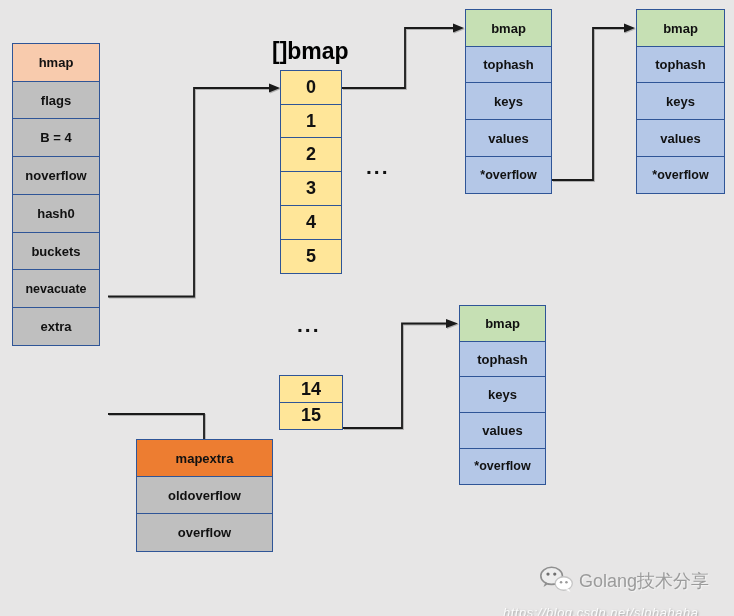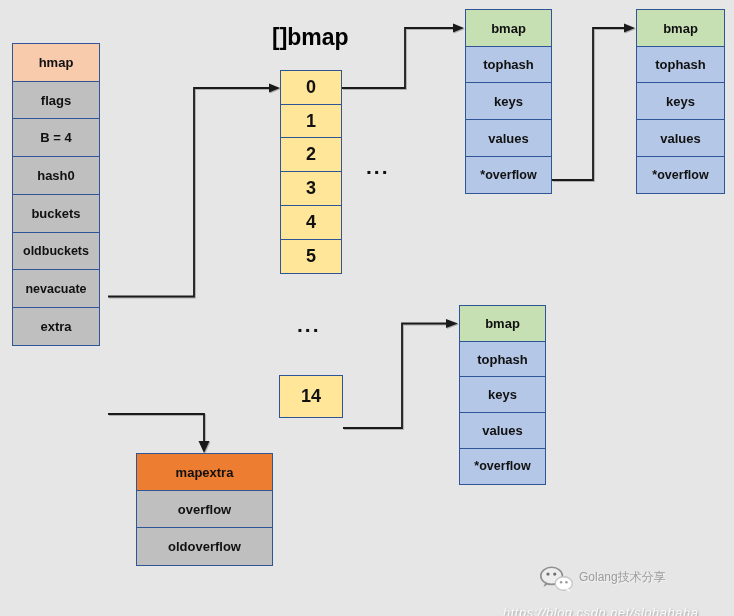--- a/index.html
+++ b/index.html
@@ -31,54 +31,54 @@
     font-weight:bold;font-size:13px;
     background:var(--field-fill);
     white-space:nowrap;
   }
   .cell:first-child{margin-top:0;}
   .cell.small{font-size:12.5px;}
   .hmap-struct{left:12px;top:43px;width:88px;}
   .hmap-struct .cell{height:39px;}
   .hmap-struct .cell.header{background:var(--hmap-header-fill);}
   .array-title{
-    position:absolute;left:272px;top:24px;
+    position:absolute;left:272px;top:38px;
     font-size:23px;font-weight:bold;color:#000;
   }
   .bucket-array{left:280px;top:70px;width:62px;}
   .bucket-array .cell{height:35px;background:var(--bucket-fill);font-size:18px;}
   .tail-array{left:279px;top:375px;width:64px;}
-  .tail-array .cell{height:43px;background:var(--bucket-fill);font-size:18px;}
+  .tail-array .cell{height:28px;background:var(--bucket-fill);font-size:18px;}
   .dots{
     position:absolute;font-weight:bold;font-size:21px;color:#111;
     letter-spacing:2px;
   }
   .dots-top{left:366px;top:155px;}
   .dots-bottom{left:297px;top:313px;}
   .bmap-struct .cell{height:38px;background:var(--bmap-field-fill);}
   .bmap-struct .cell.header{background:var(--bmap-header-fill);}
   .bmap-1{left:465px;top:9px;width:87px;}
   .bmap-2{left:636px;top:9px;width:89px;}
   .bmap-3{left:459px;top:305px;width:87px;}
   .bmap-3 .cell{height:37px;}
-  .mapextra-struct{left:136px;top:453px;width:137px;}
+  .mapextra-struct{left:136px;top:439px;width:137px;}
   .mapextra-struct .cell{height:38.5px;}
   .mapextra-struct .cell.header{background:var(--mapextra-header-fill);}
   .connectors{
     position:absolute;left:0;top:0;width:734px;height:616px;
     pointer-events:none;
     filter:drop-shadow(1.5px 1.5px 0 rgba(130,130,130,0.55));
   }
   .connectors path{stroke:var(--line);stroke-width:1.8;fill:none;}
   .connectors polygon{fill:var(--line);}
   .watermark{position:absolute;left:0;top:0;width:734px;height:616px;pointer-events:none;}
   .wm-icon{position:absolute;left:539px;top:565px;width:36px;height:28px;}
   .wm-brand{
     position:absolute;left:579px;top:569px;
-    font-size:12px;color:#9b9b9b;
+    font-size:18px;color:#9b9b9b;
     text-shadow:1px 1px 1px #f4f4f4;
     white-space:nowrap;
   }
   .wm-url{
     position:absolute;left:503px;top:605px;
     font-size:13px;color:rgba(255,255,255,0.92);
     text-shadow:1px 1px 2px rgba(150,150,150,0.85);
     white-space:nowrap;letter-spacing:0.5px;font-style:italic;
   }
 </style>
@@ -107,43 +107,44 @@
     <g>
       <path d="M108 414 H204 V441"></path>
       <polygon points="198.5,441 209.5,441 204,453"></polygon>
     </g>
   </svg>
 
   <div class="struct hmap-struct">
     <div class="cell header">hmap</div>
     <div class="cell">flags</div>
     <div class="cell">B = 4</div>
+    <div class="cell">noverflow</div>
     <div class="cell">hash0</div>
     <div class="cell">buckets</div>
-    <div class="cell small">oldbuckets</div>
     <div class="cell small">nevacuate</div>
     <div class="cell">extra</div>
   </div>
 
   <div class="array-title">[]bmap</div>
 
   <div class="struct bucket-array">
     <div class="cell">0</div>
     <div class="cell">1</div>
     <div class="cell">2</div>
     <div class="cell">3</div>
     <div class="cell">4</div>
     <div class="cell">5</div>
   </div>
 
   <div class="dots dots-top">...</div>
   <div class="dots dots-bottom">...</div>
 
   <div class="struct tail-array">
     <div class="cell">14</div>
+    <div class="cell">15</div>
   </div>
 
   <div class="struct bmap-struct bmap-1">
     <div class="cell header">bmap</div>
     <div class="cell">tophash</div>
     <div class="cell">keys</div>
     <div class="cell">values</div>
     <div class="cell small">*overflow</div>
   </div>
 
@@ -158,22 +159,22 @@
   <div class="struct bmap-struct bmap-3">
     <div class="cell header">bmap</div>
     <div class="cell">tophash</div>
     <div class="cell">keys</div>
     <div class="cell">values</div>
     <div class="cell small">*overflow</div>
   </div>
 
   <div class="struct mapextra-struct">
     <div class="cell header">mapextra</div>
+    <div class="cell">oldoverflow</div>
     <div class="cell">overflow</div>
-    <div class="cell">oldoverflow</div>
   </div>
 
   <div class="watermark">
     <svg class="wm-icon" viewBox="0 0 40 30">
       <ellipse cx="14" cy="11.5" rx="12" ry="9.5" fill="#ededed" stroke="#8f8f8f" stroke-width="1.8"></ellipse>
       <path d="M7 19 L5 24 L11 20 Z" fill="#8f8f8f"></path>
       <circle cx="10" cy="9.5" r="1.8" fill="#6f6f6f"></circle>
       <circle cx="17.5" cy="9.5" r="1.8" fill="#6f6f6f"></circle>
       <ellipse cx="27.5" cy="20" rx="9.5" ry="7.5" fill="#ffffff" stroke="#c4c4c4" stroke-width="1.4"></ellipse>
       <path d="M33 26 L35 29.5 L29.5 27 Z" fill="#ffffff"></path>

